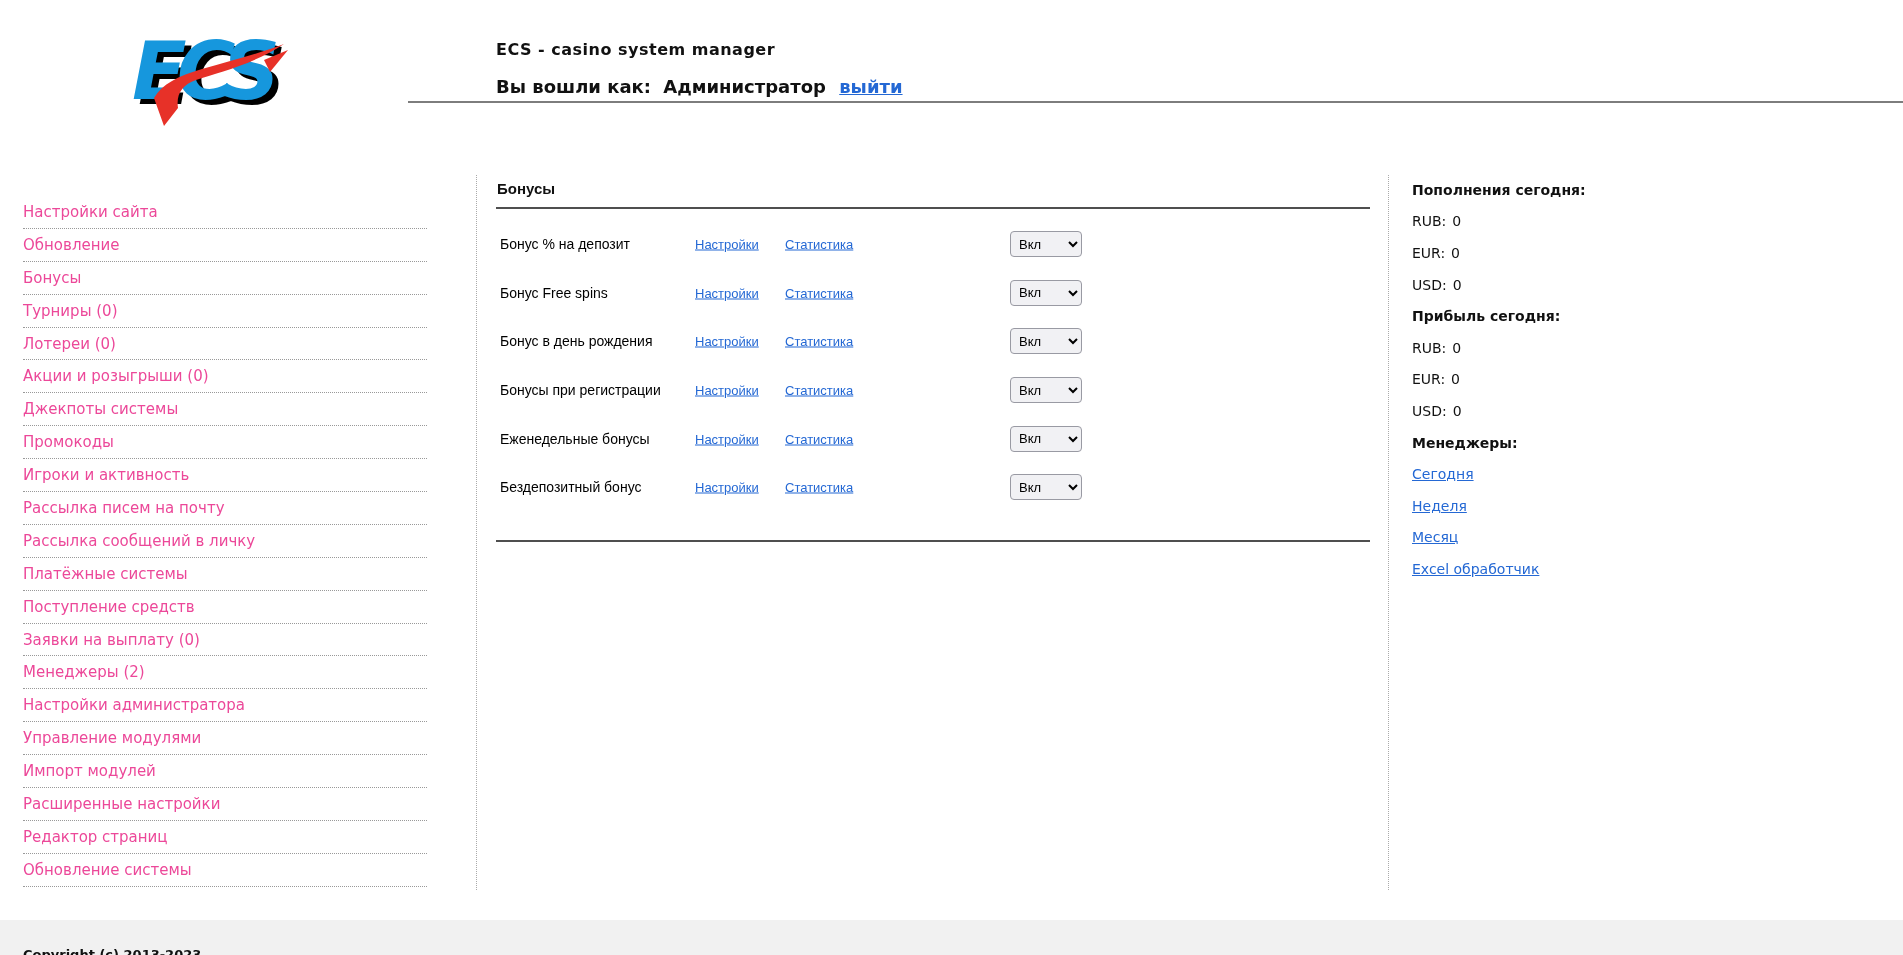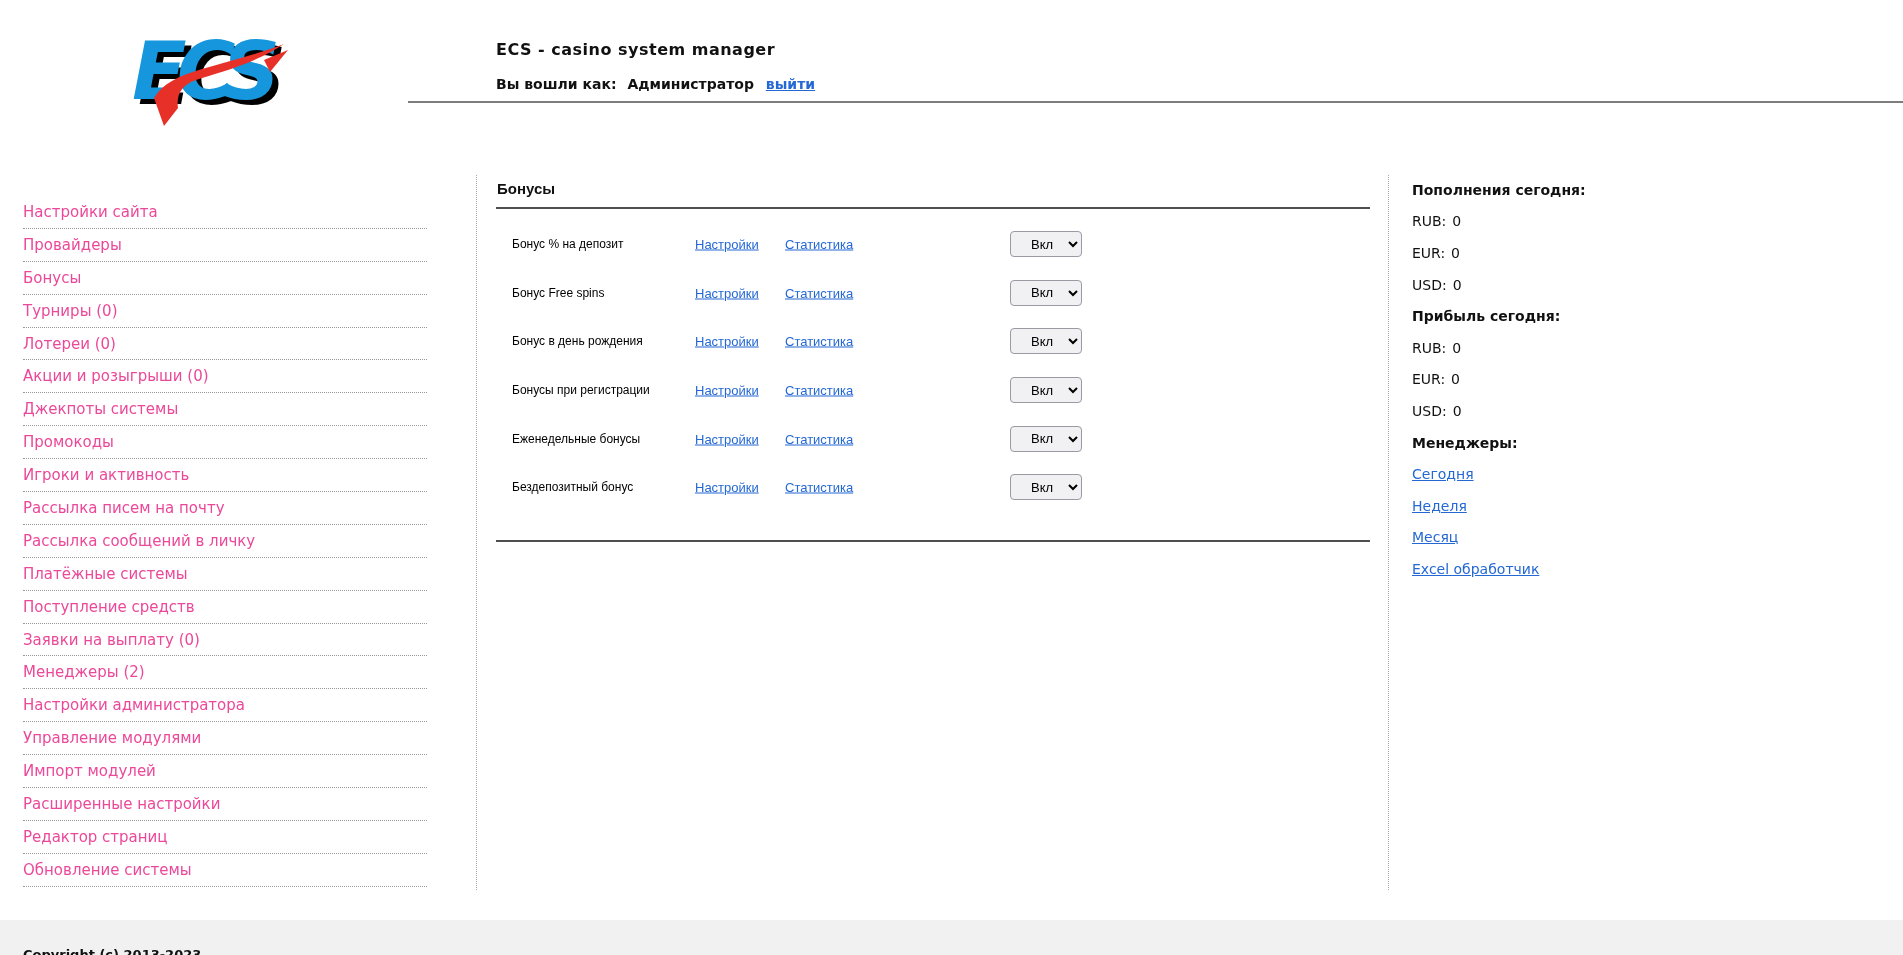--- a/index.html
+++ b/index.html
@@ -14,21 +14,21 @@
   a { color: #2468d4; text-decoration: underline; cursor: pointer; }
 
   
   .logo { position: absolute; left: 118px; top: 14px; width: 170px; height: 112px; }
   .page-title {
     position: absolute; left: 496px; top: 40px;
     font-size: 16px; font-weight: bold; letter-spacing: 0.5px; white-space: nowrap;
   }
   .login-status {
     position: absolute; left: 496px; top: 76px;
-    font-size: 14px; font-weight: bold; white-space: nowrap;
+    font-size: 18px; font-weight: bold; white-space: nowrap;
   }
   .login-status .logout { margin-left: 7px; font-weight: bold; }
   .header-rule {
     position: absolute; left: 408px; right: 0; top: 101px;
     height: 2px; background: #7d7d7d;
   }
 
   
   .sidebar { position: absolute; left: 23px; top: 196px; width: 404px; }
   .sidebar-item {
@@ -54,31 +54,31 @@
     font-family: "Liberation Sans", sans-serif;
     font-size: 15px; font-weight: bold;
   }
   .rule { position: absolute; left: 0; width: 100%; height: 2px; background: #4f4f4f; }
   .rule.top { top: 35px; }
   .rule.bottom { top: 368px; }
   .rows { position: absolute; top: 48px; left: 0; width: 100%; }
   .bonus-row { position: relative; height: 48.6px; }
   .bonus-row > * { position: absolute; top: 50%; transform: translateY(-50%); white-space: nowrap; }
   .bonus-name {
-    left: 16px;
-    font-family: "Liberation Sans", sans-serif; font-size: 12px; color: #000;
+    left: 4px;
+    font-family: "Liberation Sans", sans-serif; font-size: 14px; color: #000;
   }
   .row-link { font-family: "Liberation Sans", sans-serif; font-size: 13px; }
   .row-link.settings { left: 199px; }
   .row-link.stats    { left: 289px; }
   .bonus-toggle {
     left: 514px; width: 72px; height: 26px;
     font-family: "Liberation Sans", sans-serif; font-size: 13px;
     background: #f1f1f4; border: 1px solid #999aa3; border-radius: 4px;
-    padding-left: 16px;
+    padding-left: 4px;
   }
 
   
   .right-panel { position: absolute; left: 1412px; top: 174px; width: 320px; }
   .rline { height: 31.6px; display: flex; align-items: center; font-size: 14px; white-space: nowrap; }
   .rline.rheader { font-weight: bold; }
   .rline .cur { margin-right: 6px; text-align: right; }
   .rline a { font-size: 14px; }
 
   
@@ -106,21 +106,21 @@
 <div class="login-status">
   <span>Вы вошли как:</span>
   <span style="margin-left:6px;">Администратор</span>
   <a class="logout">выйти</a>
 </div>
 
 <div class="header-rule"></div>
 
 <div class="sidebar">
   <div class="sidebar-item">Настройки сайта</div>
-  <div class="sidebar-item">Провайдеры</div>
+  <div class="sidebar-item">Обновление</div>
   <div class="sidebar-item">Бонусы</div>
   <div class="sidebar-item">Турниры (0)</div>
   <div class="sidebar-item">Лотереи (0)</div>
   <div class="sidebar-item">Акции и розыгрыши (0)</div>
   <div class="sidebar-item">Джекпоты системы</div>
   <div class="sidebar-item">Промокоды</div>
   <div class="sidebar-item">Игроки и активность</div>
   <div class="sidebar-item">Рассылка писем на почту</div>
   <div class="sidebar-item">Рассылка сообщений в личку</div>
   <div class="sidebar-item">Платёжные системы</div>

